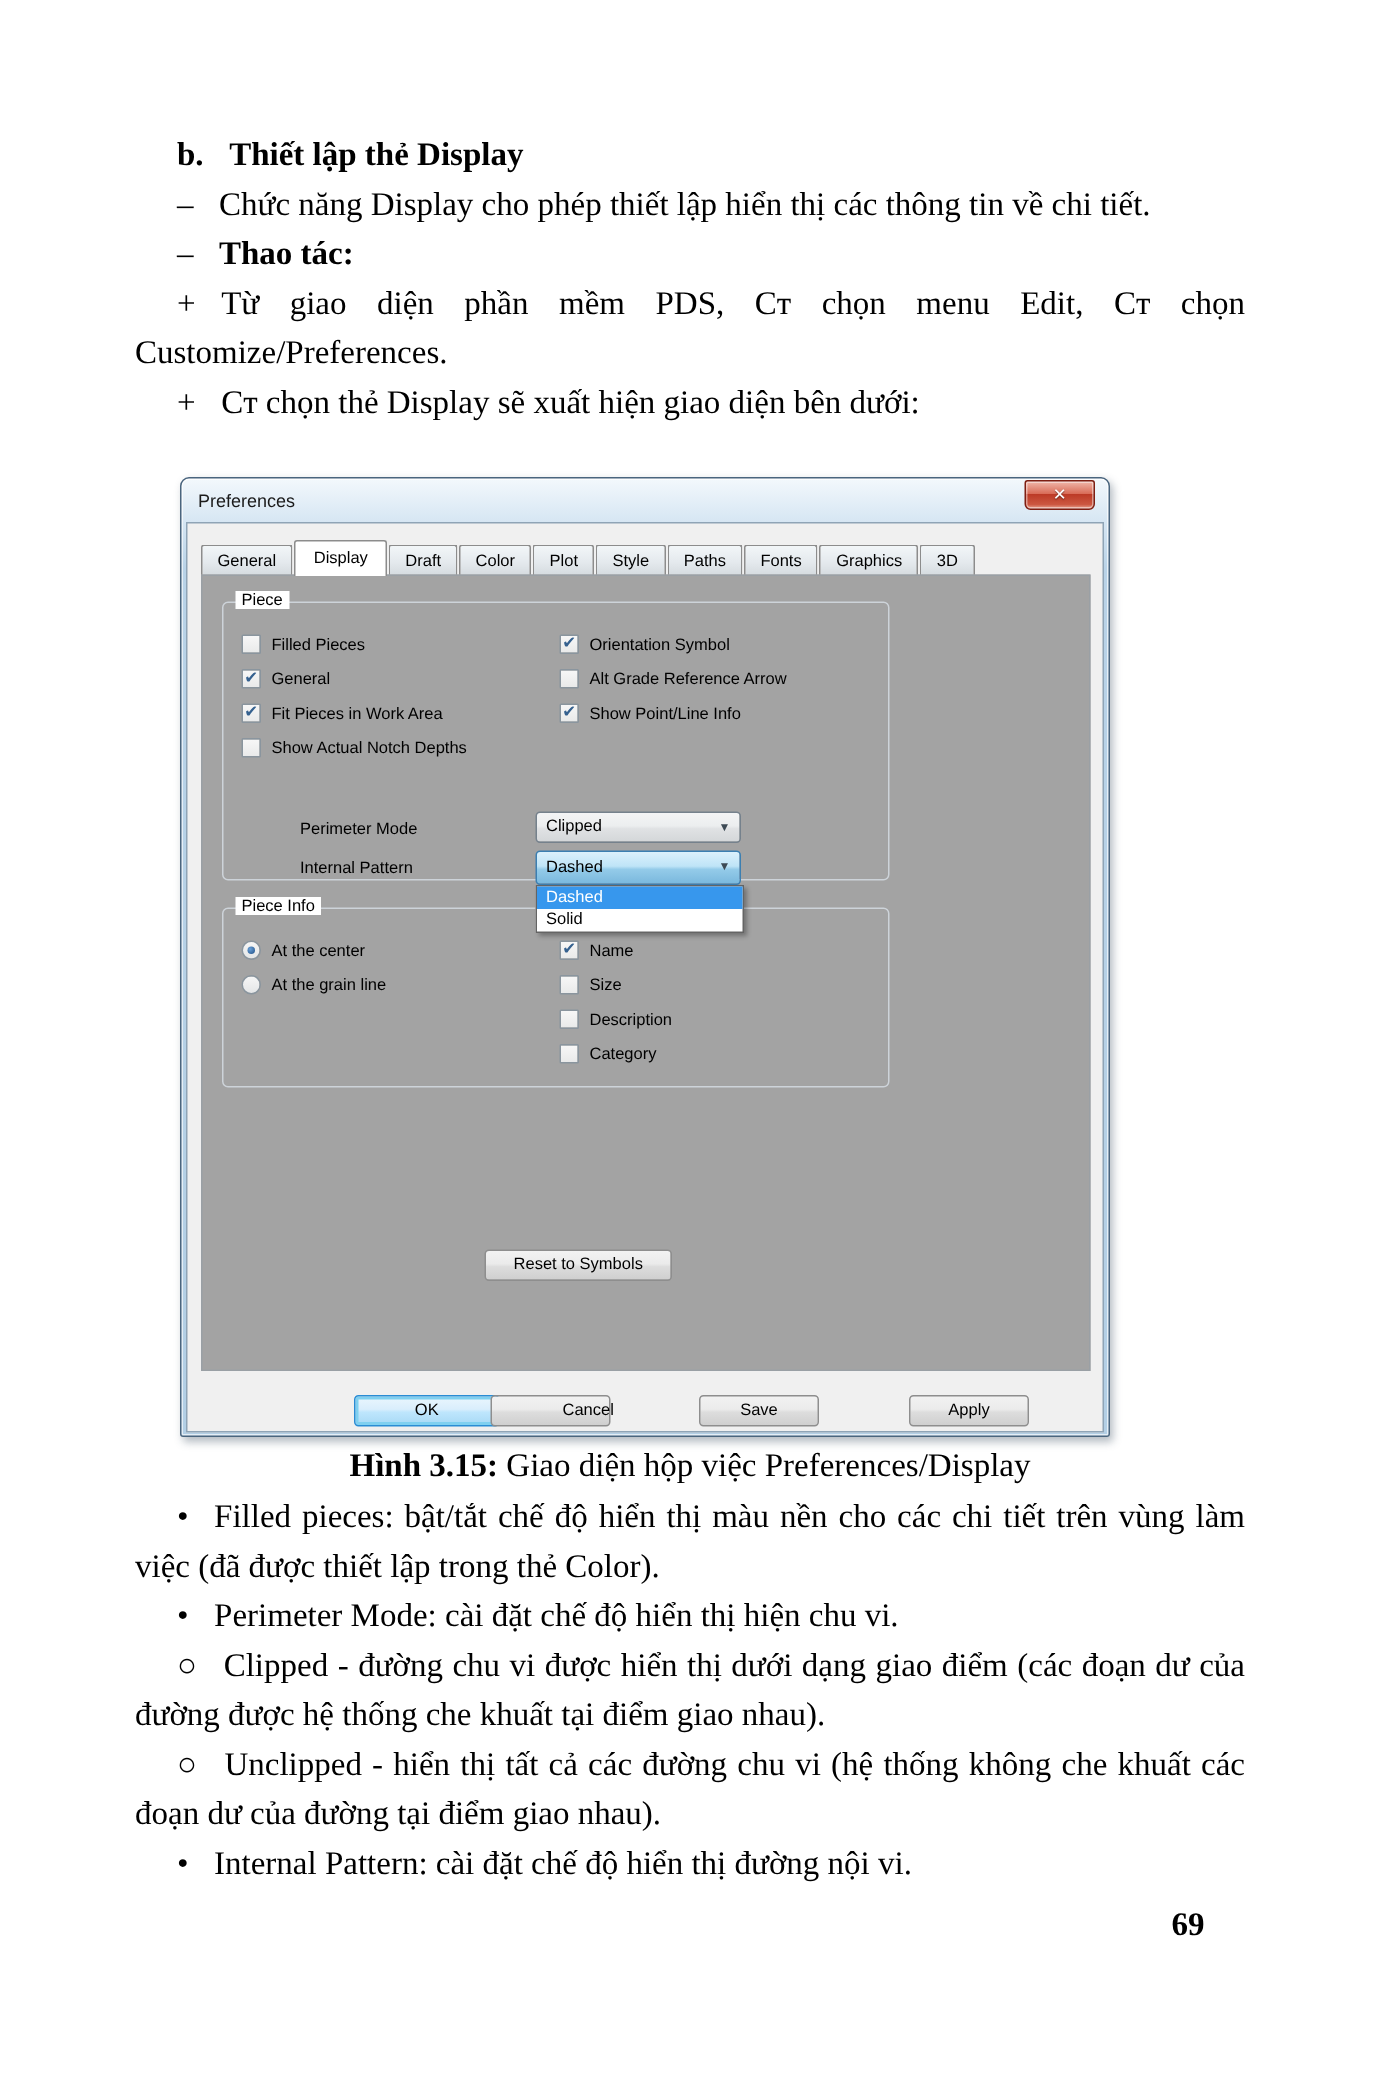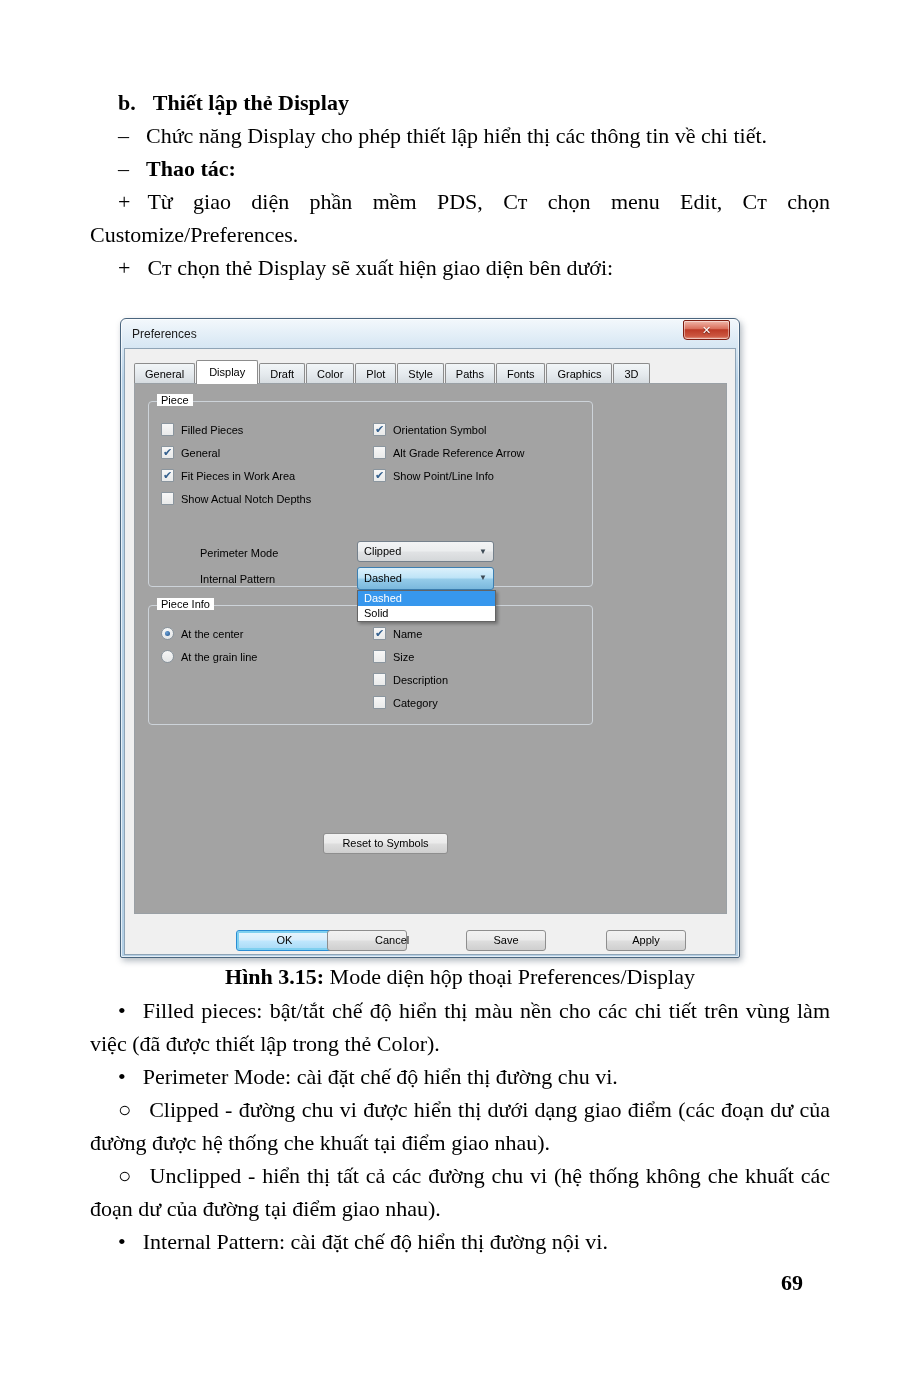--- a/index.html
+++ b/index.html
@@ -226,24 +226,24 @@
     <div>
         <div class="btn focused" style="left: 63px; width: 97px; top: 581px; margin-left: 48px;">OK</div>
         <div class="btn" style="left: 202px; width: 80px; top: 581px; padding-left: 47px;">Cancel</div>
         <div class="btn" style="left: 341px; width: 80px; top: 581px;">Save</div>
         <div class="btn" style="left: 481px; width: 80px; top: 581px;">Apply</div>
       </div>
   </div>
 </div>
 
 <div class="caption">
-    <p class="para"><span class="b">Hình 3.15:</span><span> Mode diện hộp thoại Preferences/Display</span></p>
+    <p class="para"><span class="b">Hình 3.15:</span><span> Giao diện hộp việc Preferences/Display</span></p>
   </div>
 
 <div class="textblock bottom">
     <p class="para"><span class="marker">•</span><span>Filled pieces: bật/tắt chế độ hiển thị màu nền cho các chi tiết trên vùng làm việc (đã được thiết lập trong thẻ Color).</span></p>
-    <p class="para"><span class="marker">•</span><span>Perimeter Mode: cài đặt chế độ hiển thị đường chu vi.</span></p>
+    <p class="para"><span class="marker">•</span><span>Perimeter Mode: cài đặt chế độ hiển thị hiện chu vi.</span></p>
     <p class="para"><span class="marker">○</span><span>Clipped - đường chu vi được hiển thị dưới dạng giao điểm (các đoạn dư của đường được hệ thống che khuất tại điểm giao nhau).</span></p>
     <p class="para"><span class="marker">○</span><span>Unclipped - hiển thị tất cả các đường chu vi (hệ thống không che khuất các đoạn dư của đường tại điểm giao nhau).</span></p>
     <p class="para"><span class="marker">•</span><span>Internal Pattern: cài đặt chế độ hiển thị đường nội vi.</span></p>
   </div>
 
 <div class="pagenum">69</div>
 
 </body></html>

